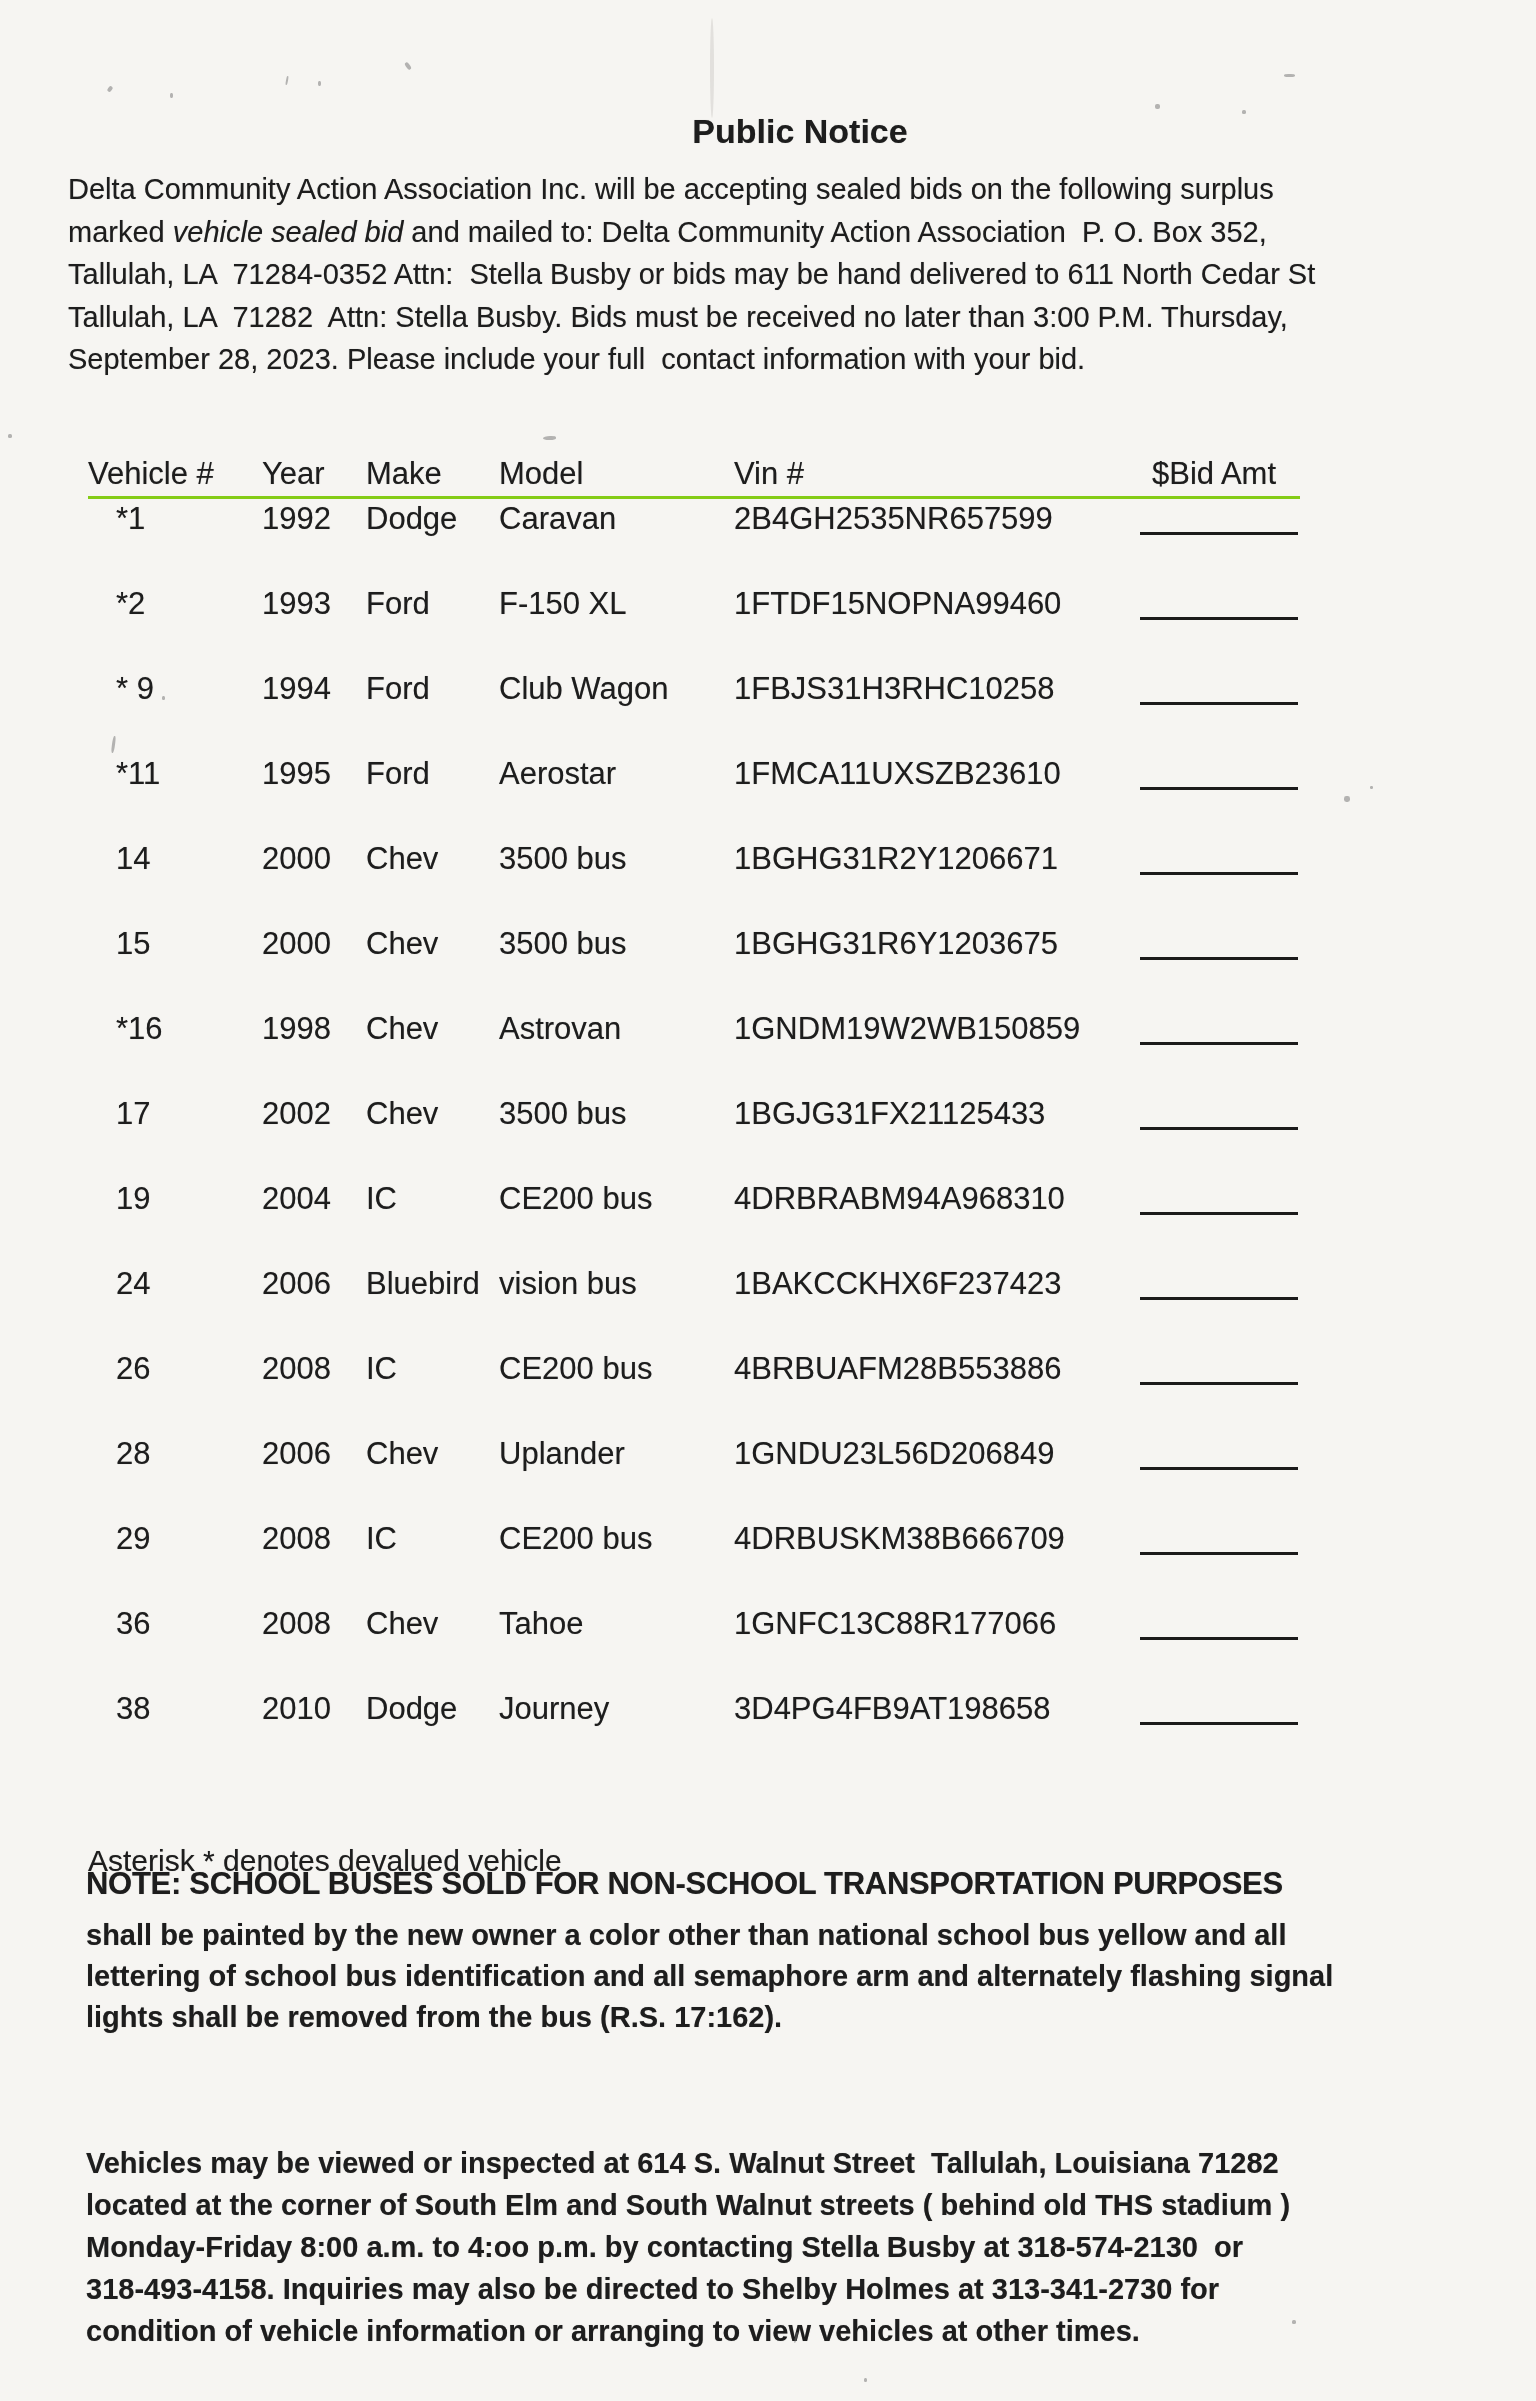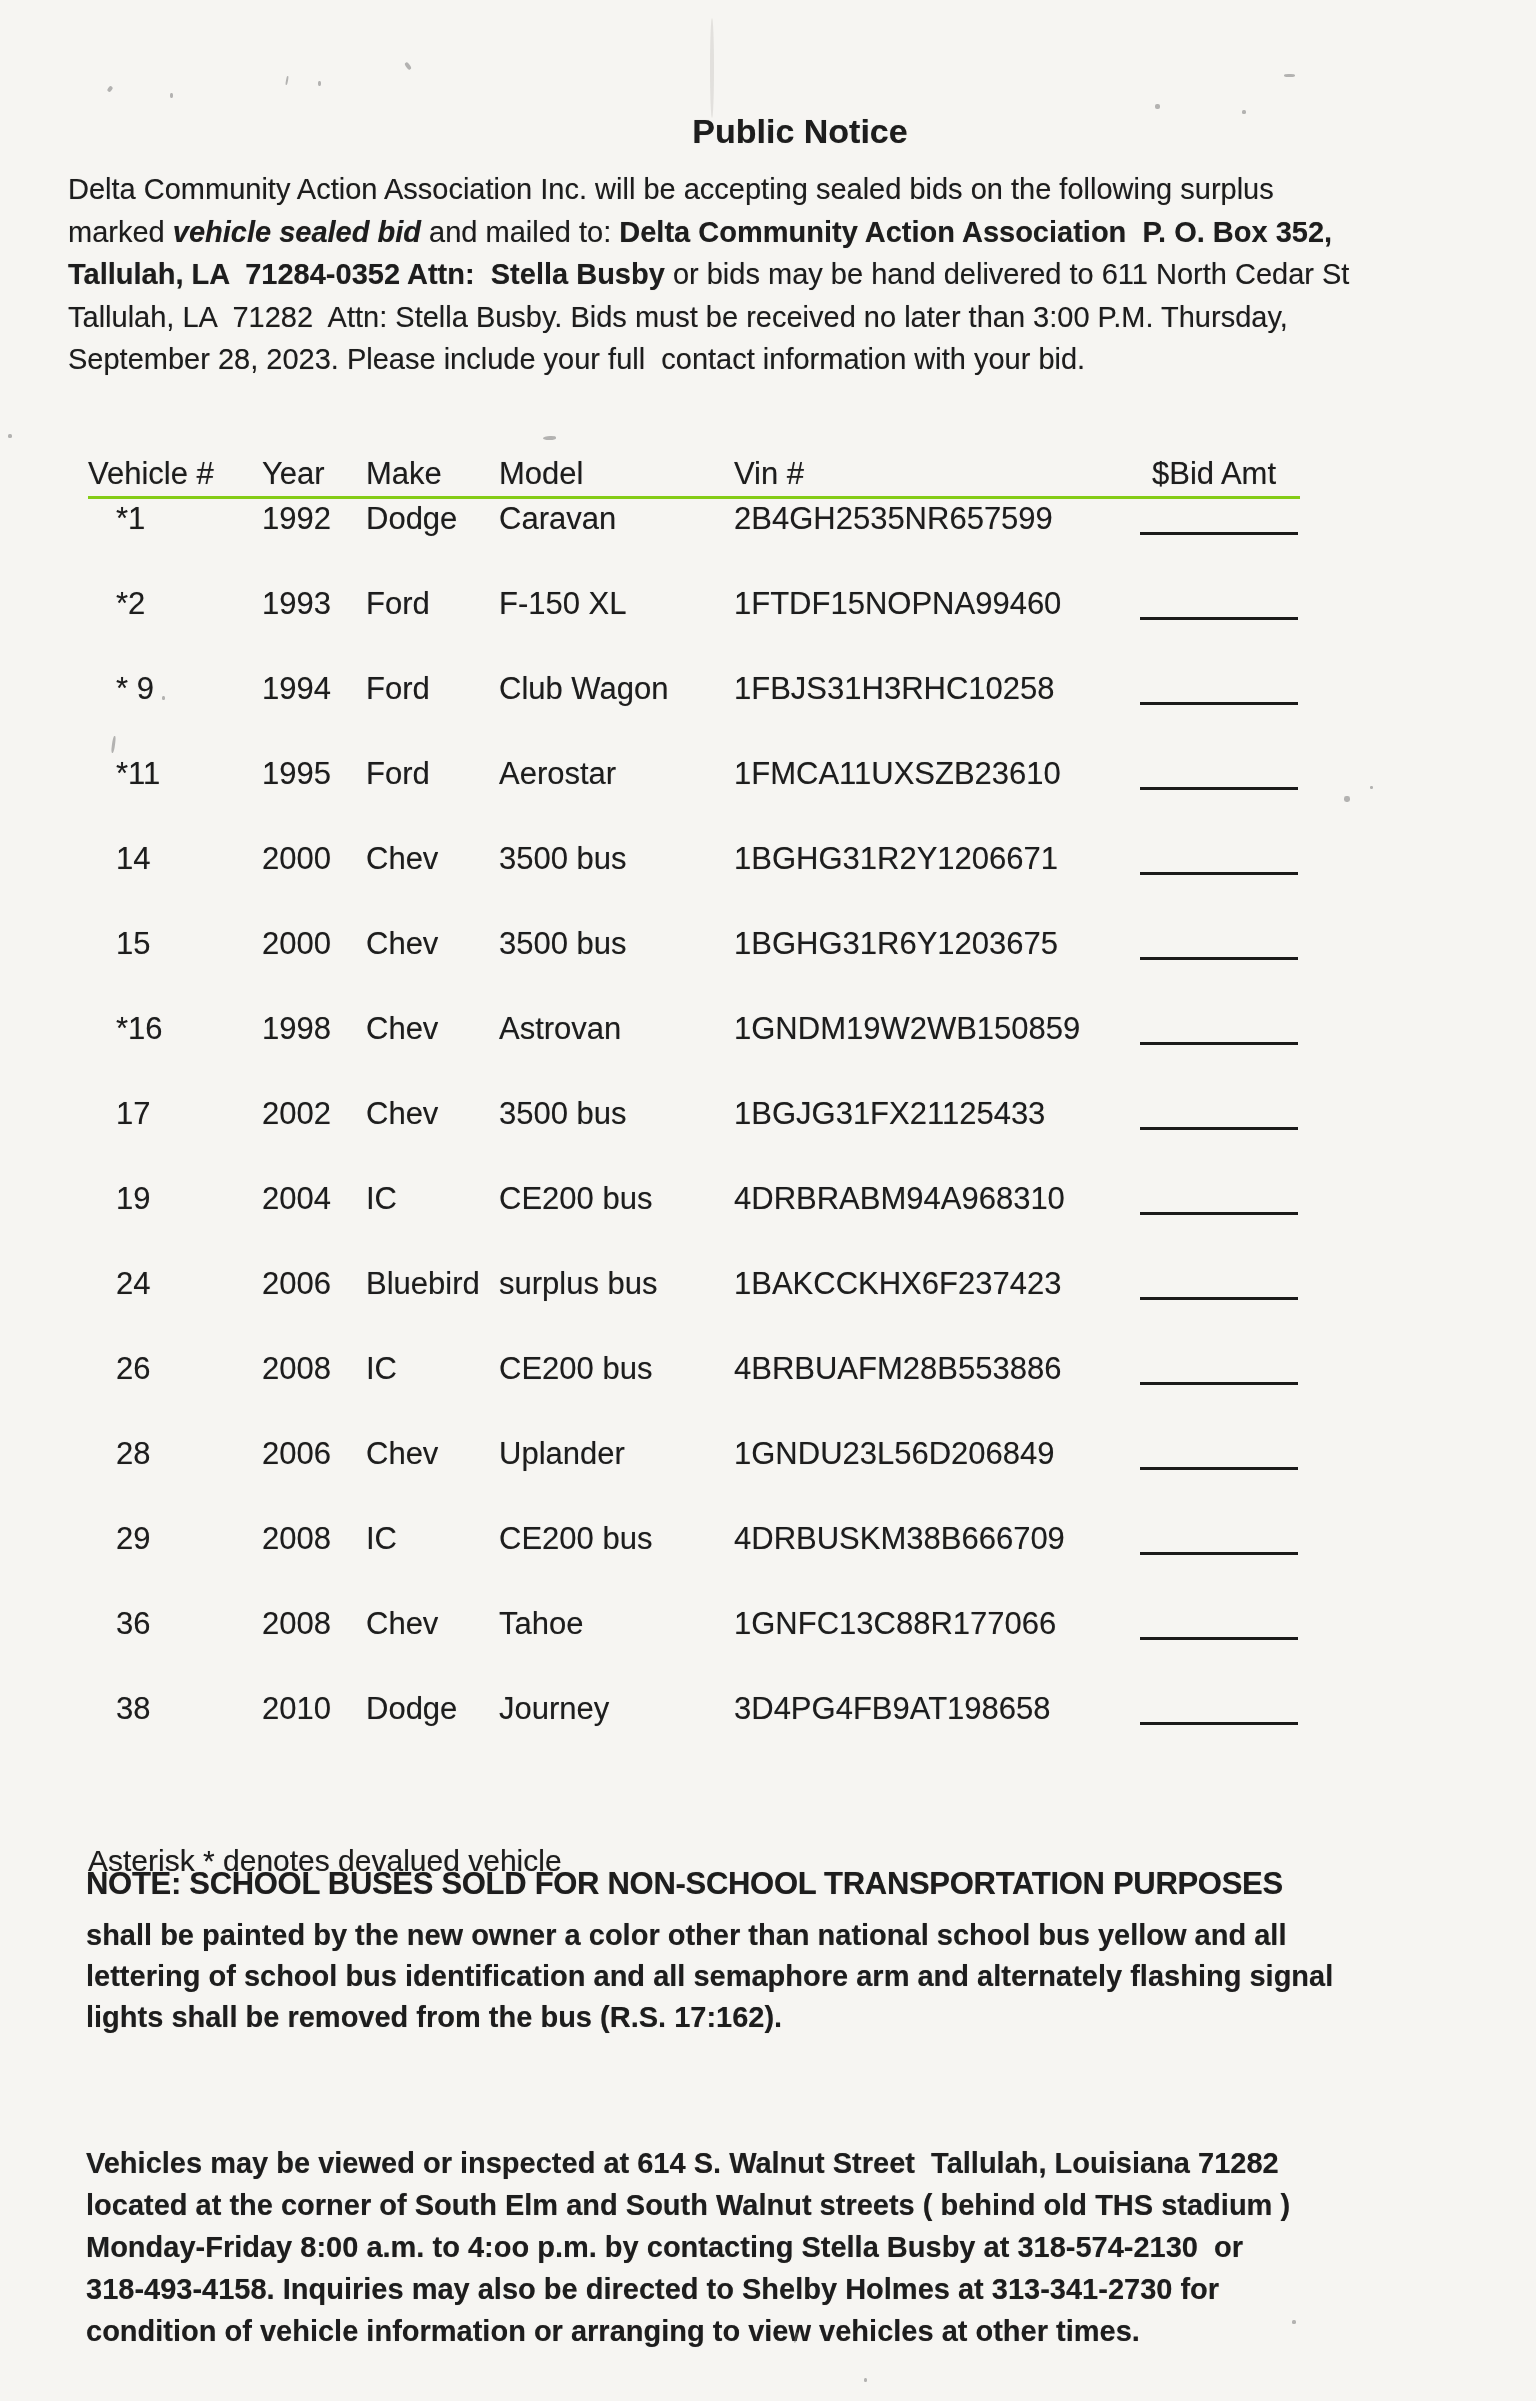--- a/index.html
+++ b/index.html
@@ -2,21 +2,21 @@
 <html><head>
 <meta charset="utf-8">
 <style>
   html,body{margin:0;padding:0;}
   body{
     width:1536px;height:2401px;position:relative;overflow:hidden;
     background:#f6f5f2;color:#1d1d1d;
     font-family:"Liberation Sans",sans-serif;
     text-shadow:0 0 .7px rgba(25,25,25,.45);
   }
-  .b{font-weight:700;}
+  .b{font-weight:400;}
   .i{font-style:italic;}
   .line{white-space:pre;}
 
   #page-title{
     position:absolute;top:112px;left:0;width:1536px;text-align:center;
     font-size:34px;font-weight:700;transform:translateX(32px);
   }
   #intro{
     position:absolute;left:68px;top:168px;
     font-size:29px;line-height:42.5px;
@@ -139,21 +139,21 @@
         <div class="tcell c1">2004</div>
         <div class="tcell c2">IC</div>
         <div class="tcell c3">CE200 bus</div>
         <div class="tcell c4">4DRBRABM94A968310</div>
         <div class="tcell c5"><span class="bid-line"></span></div>
       </div>
       <div class="trow">
         <div class="tcell c0">24</div>
         <div class="tcell c1">2006</div>
         <div class="tcell c2">Bluebird</div>
-        <div class="tcell c3">surplus bus</div>
+        <div class="tcell c3">vision bus</div>
         <div class="tcell c4">1BAKCCKHX6F237423</div>
         <div class="tcell c5"><span class="bid-line"></span></div>
       </div>
       <div class="trow">
         <div class="tcell c0">26</div>
         <div class="tcell c1">2008</div>
         <div class="tcell c2">IC</div>
         <div class="tcell c3">CE200 bus</div>
         <div class="tcell c4">4BRBUAFM28B553886</div>
         <div class="tcell c5"><span class="bid-line"></span></div>

